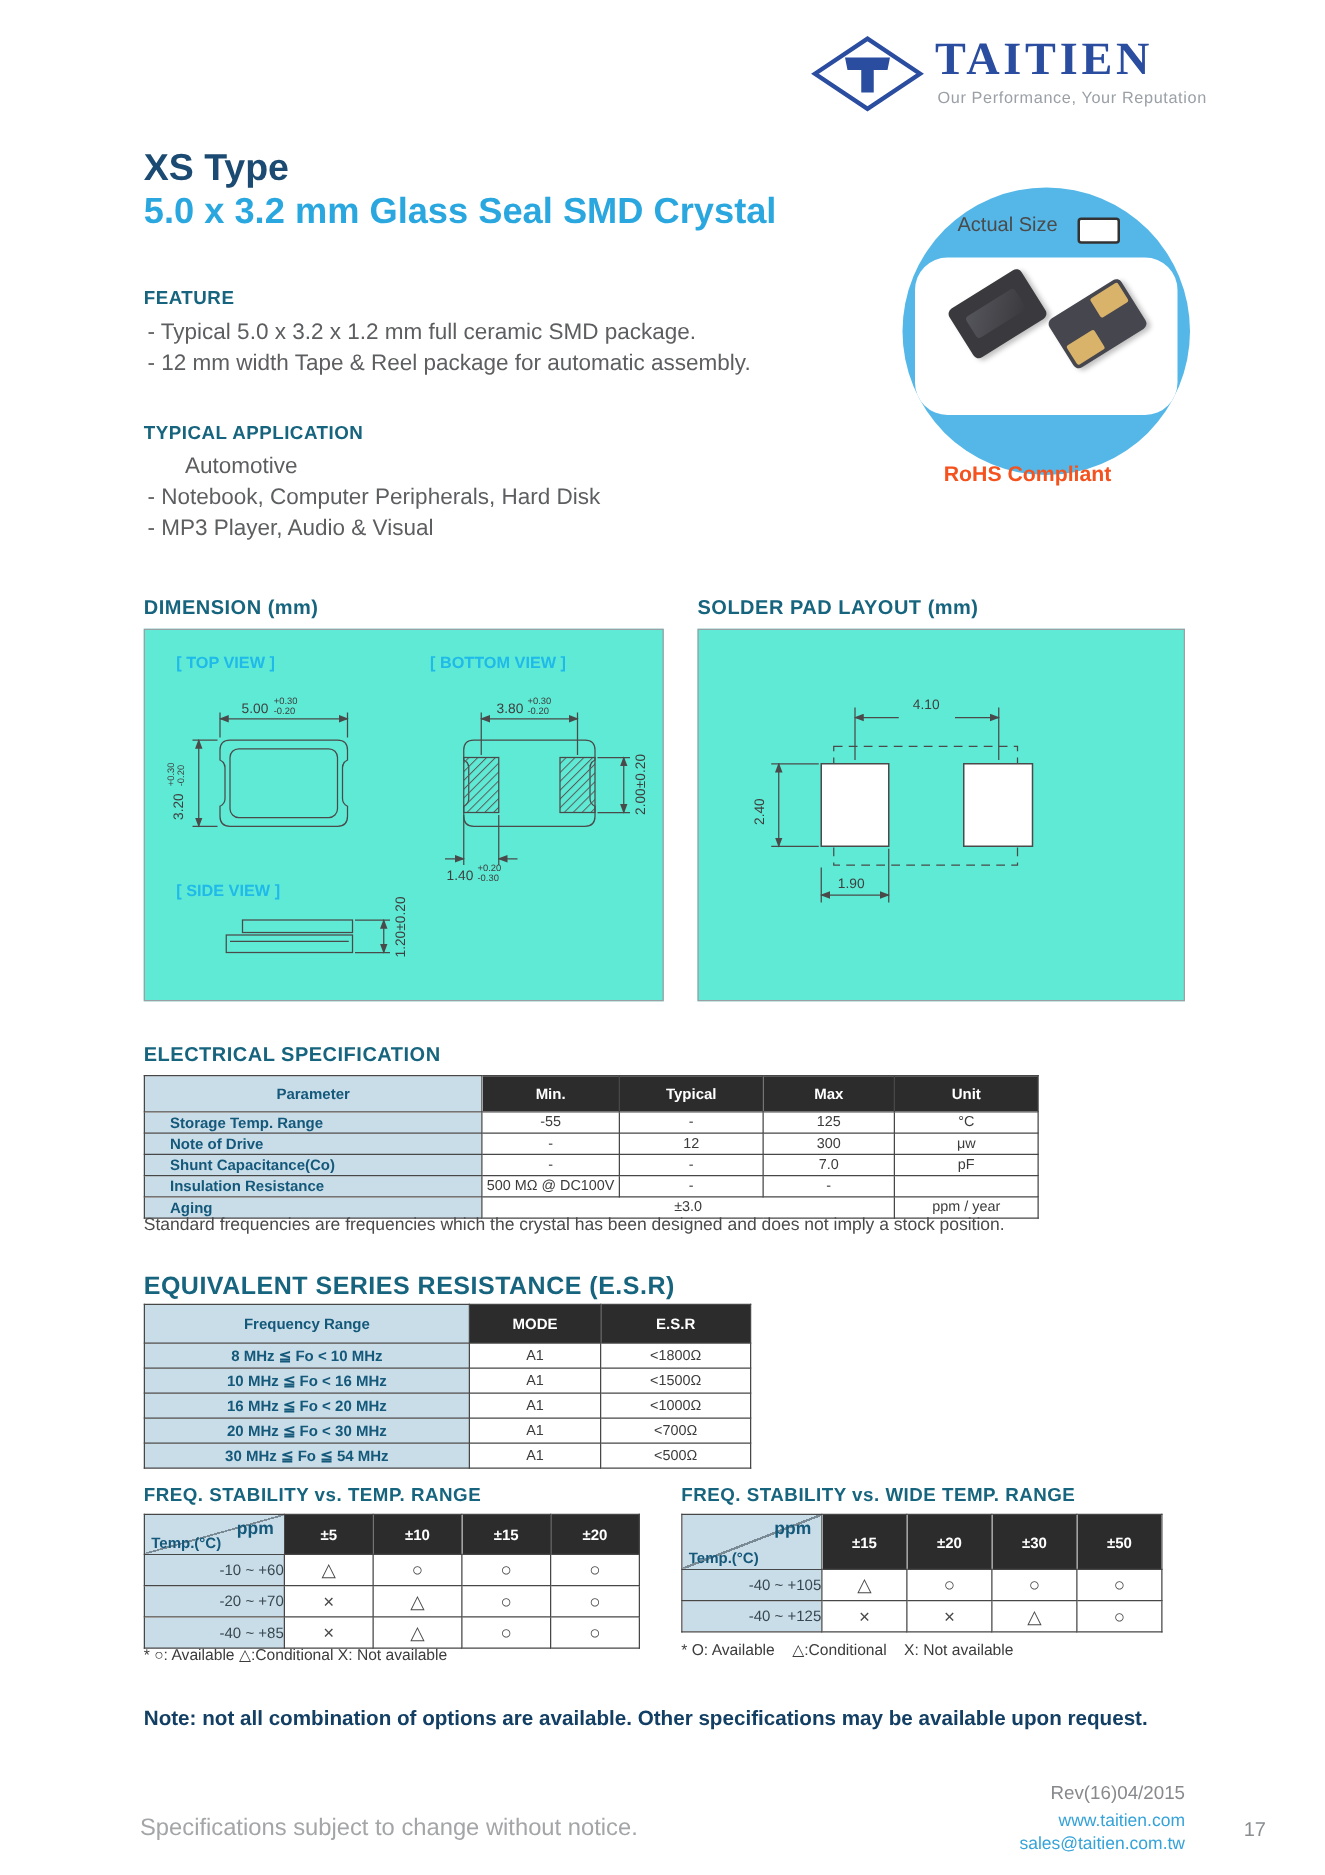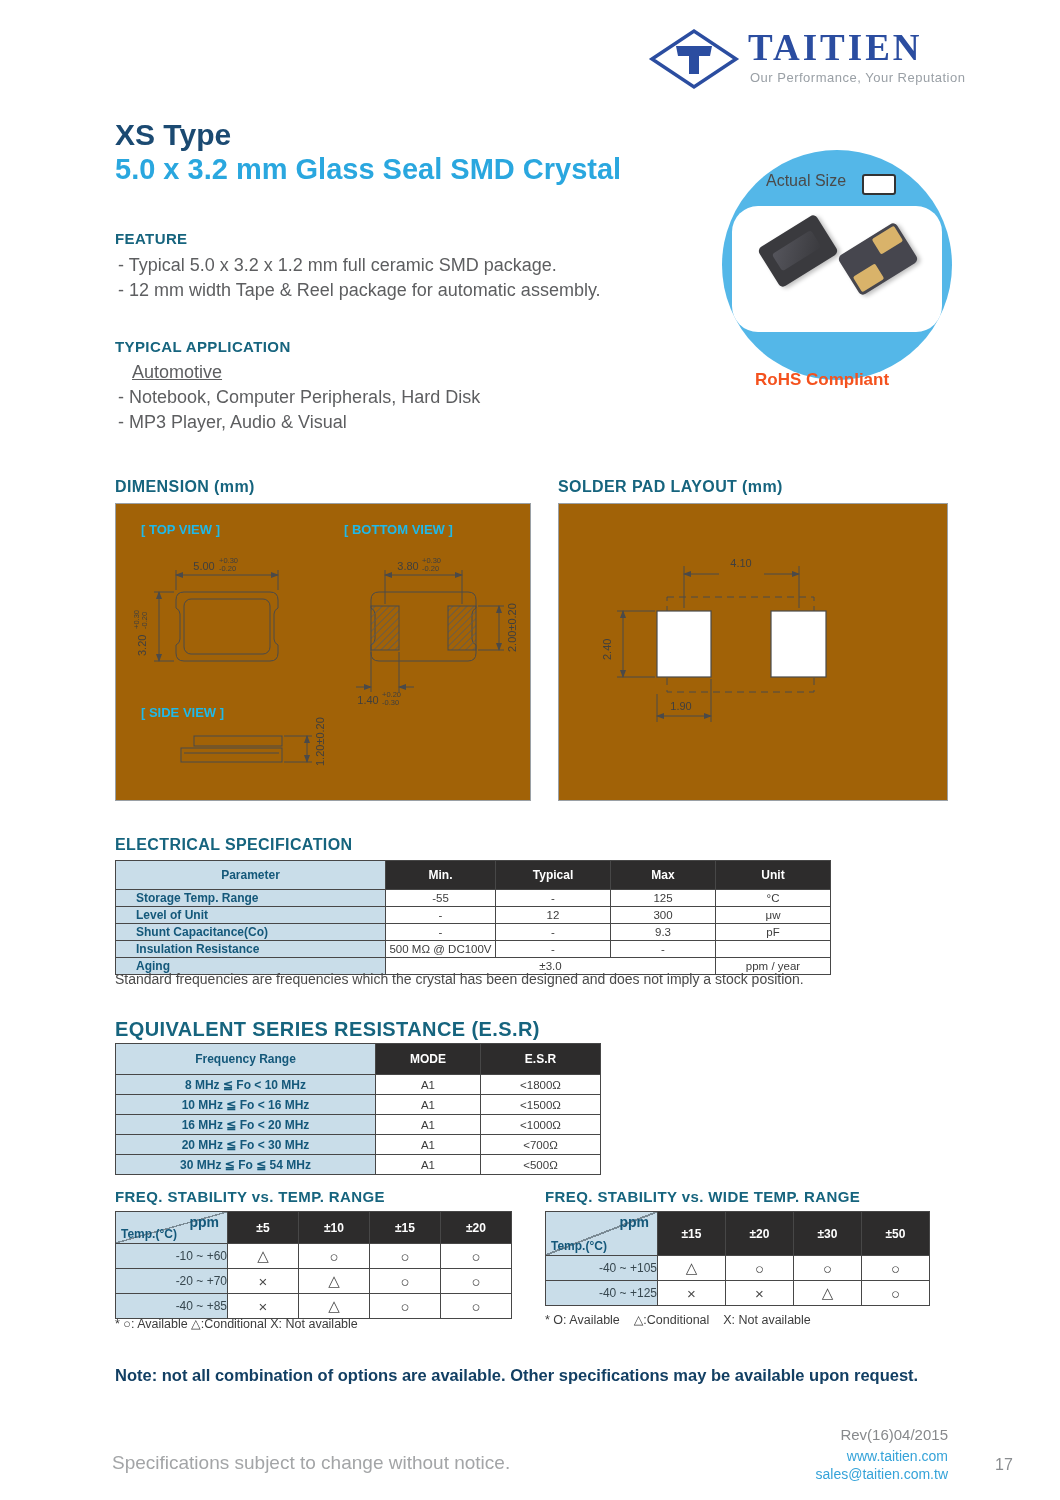--- a/index.html
+++ b/index.html
@@ -30,21 +30,21 @@
               border-radius:3px;background:#fff;}
   .chip{position:absolute;border-radius:5px;box-shadow:2px 3px 4px rgba(0,0,0,.25);}
   .chip1{left:42px;top:78px;width:68px;height:46px;background:#3a3a3e;transform:rotate(-32deg);}
   .chip1 .mark{position:absolute;left:10px;top:12px;width:46px;height:20px;border-radius:3px;
                background:linear-gradient(135deg,#55555c,#3a3a3e);}
   .chip2{left:122px;top:86px;width:68px;height:46px;background:#46464e;transform:rotate(-32deg);}
   .pad-gold{position:absolute;width:26px;height:18px;background:#d9b36a;border-radius:2px;}
   .rohs{top:370px;left:755px;font-size:17px;font-weight:bold;color:#f4521e;}
 
   
-  .box{border:1px solid #9aa0a5;background:#a16207;}
+  .box{border:1px solid #9aa0a5;background:#5eead4;}
   .dim-box{top:503px;left:115px;width:414px;height:296px;}
   .sol-box{top:503px;left:558px;width:388px;height:296px;}
   svg text{font-family:"Liberation Sans",sans-serif;}
   .view-label{fill:#1fb9ea;font-weight:bold;font-size:13px;}
   .dtext{fill:#3f3f3f;font-size:11px;}
   .dtol{fill:#3f3f3f;font-size:7.5px;}
   .dline{stroke:#4a4a4a;stroke-width:1;fill:none;}
   .ddash{stroke:#4a4a4a;stroke-width:1;fill:none;stroke-dasharray:7 5;}
 
   
@@ -97,21 +97,21 @@
   </div>
 
   <div class="abs title1">XS Type</div>
   <div class="abs title2">5.0 x 3.2 mm Glass Seal SMD Crystal</div>
 
   <div class="abs sec-h" style="top:230px;left:115px;">FEATURE</div>
   <div class="abs body-line" style="top:255px;left:118px;">- Typical 5.0 x 3.2 x 1.2 mm full ceramic SMD package.</div>
   <div class="abs body-line" style="top:280px;left:118px;">- 12 mm width Tape &amp; Reel package for automatic assembly.</div>
 
   <div class="abs sec-h" style="top:338px;left:115px;">TYPICAL APPLICATION</div>
-  <div class="abs body-line" style="top:362px;left:132px;text-decoration:underline;">Automotive</div>
+  <div class="abs body-line" style="top:362px;left:148px;">Automotive</div>
   <div class="abs body-line" style="top:387px;left:118px;">- Notebook, Computer Peripherals, Hard Disk</div>
   <div class="abs body-line" style="top:412px;left:118px;">- MP3 Player, Audio &amp; Visual</div>
 
   <div class="abs badge">
     <div class="badge-circle"></div>
     <div class="badge-band"></div>
     <div class="badge-label">Actual Size</div>
     <div class="badge-rect"></div>
     <div class="chip chip1">
         <div class="mark"></div>
@@ -252,31 +252,31 @@
       <th class="th-dark">Unit</th>
     </tr>
     <tr>
       <td class="cell-blue">Storage Temp. Range</td>
       <td class="cell-val">-55</td>
       <td class="cell-val">-</td>
       <td class="cell-val">125</td>
       <td class="cell-val">°C</td>
     </tr>
     <tr>
-      <td class="cell-blue">Level of Unit</td>
+      <td class="cell-blue">Note of Drive</td>
       <td class="cell-val">-</td>
       <td class="cell-val">12</td>
       <td class="cell-val">300</td>
       <td class="cell-val">μw</td>
     </tr>
     <tr>
       <td class="cell-blue">Shunt Capacitance(Co)</td>
       <td class="cell-val">-</td>
       <td class="cell-val">-</td>
-      <td class="cell-val">9.3</td>
+      <td class="cell-val">7.0</td>
       <td class="cell-val">pF</td>
     </tr>
     <tr>
       <td class="cell-blue">Insulation Resistance</td>
       <td class="cell-val">500 MΩ @ DC100V</td>
       <td class="cell-val">-</td>
       <td class="cell-val">-</td>
       <td class="cell-val"></td>
     </tr>
     <tr>

